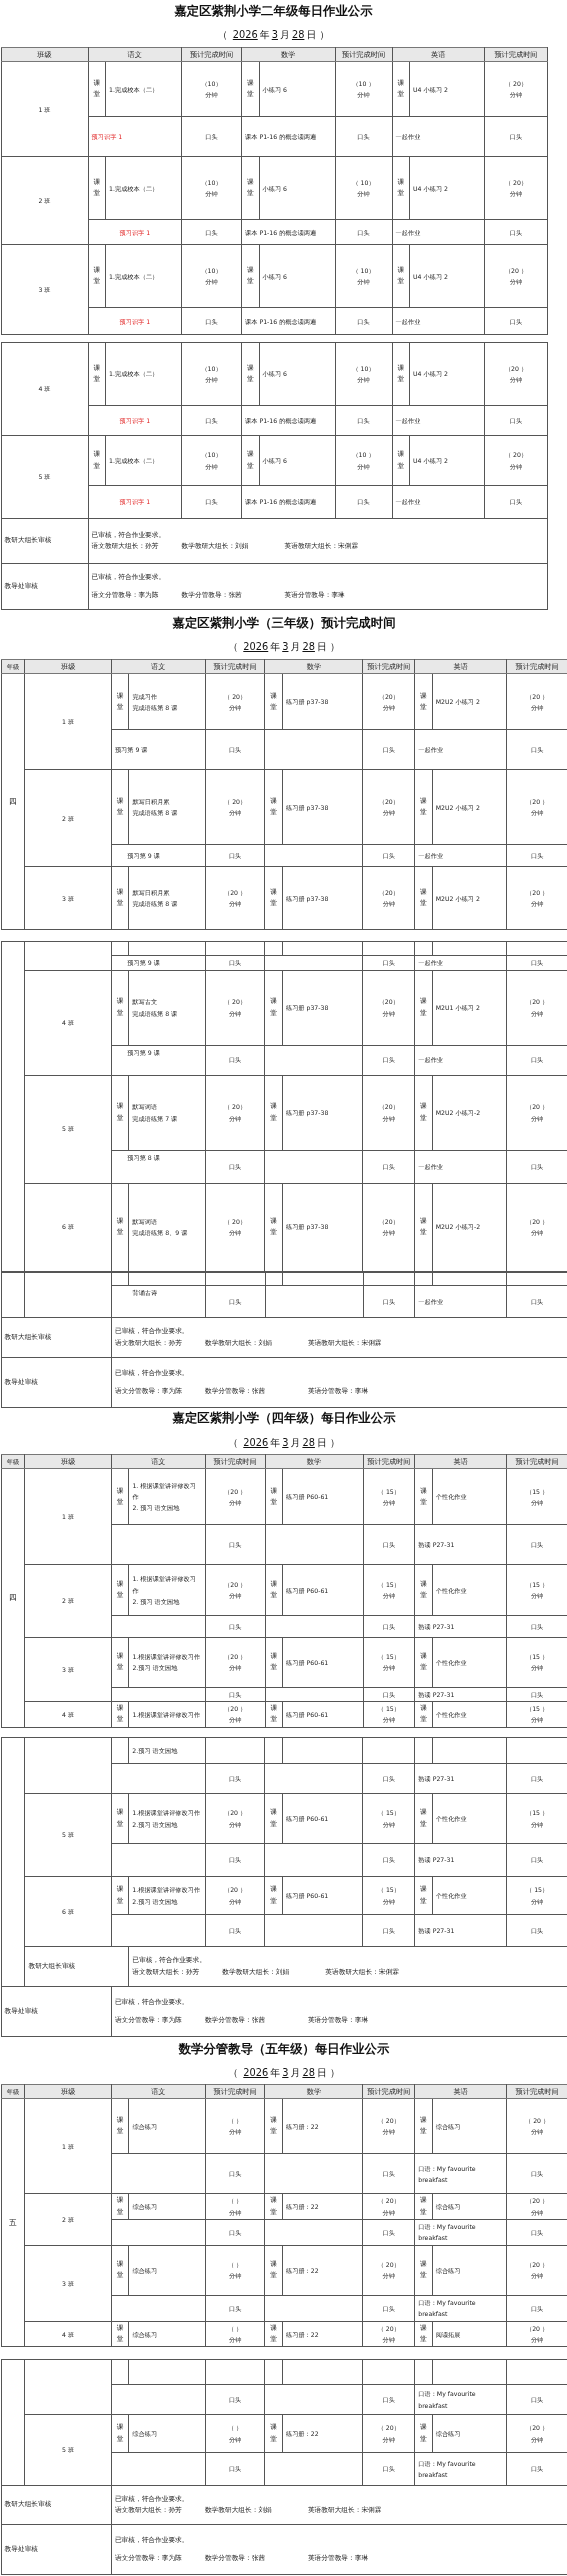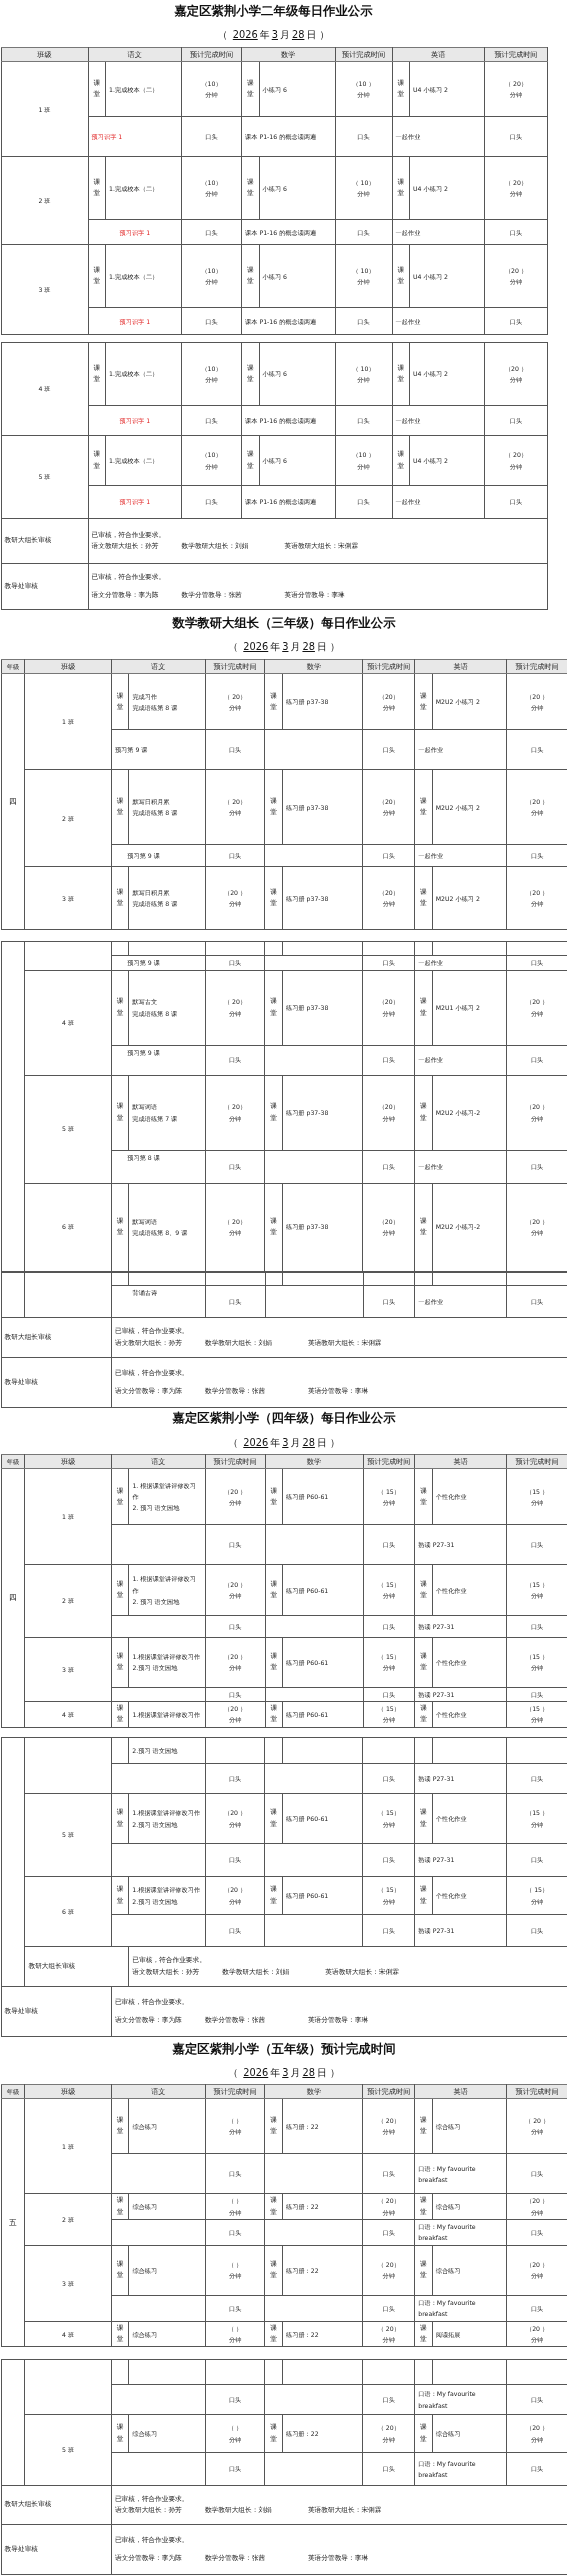--- a/index.html
+++ b/index.html
@@ -179,21 +179,21 @@
           <td class="review" colspan="9">
             <div>已审核，符合作业要求。</div>
             <div style="height:7.2px"></div>
             <div class="sig"><span style="width:90px">语文分管教导：李为陈</span><span style="width:103px">数学分管教导：张茜</span><span style="width:103px">英语分管教导：李琳</span></div>
           </td>
         </tr>
       </tbody>
     </table>
   </div>
 <div id="g3-area">
-    <div class="title wide" style="top:615px">数学教研大组长（三年级）每日作业公示</div>
+    <div class="title wide" style="top:615px">嘉定区紫荆小学（三年级）预计完成时间</div>
   <div class="date wide" style="top:640px">（ <u>2026</u><span>年</span><u>3</u><span>月</span><u>28</u><span>日</span> ）</div>
     <table class="seg" style="top:659px">
       <colgroup>
         <col style="width:24px">
         <col style="width:87px">
         <col style="width:17px">
         <col style="width:77px">
         <col style="width:60px">
         <col style="width:17px">
         <col style="width:81px">
@@ -603,21 +603,21 @@
           <td class="review" colspan="9">
             <div>已审核，符合作业要求。</div>
             <div style="height:7.2px"></div>
             <div class="sig"><span style="width:90px">语文分管教导：李为陈</span><span style="width:103px">数学分管教导：张茜</span><span style="width:103px">英语分管教导：李琳</span></div>
           </td>
         </tr>
       </tbody>
     </table>
   </div>
 <div id="g5-area">
-    <div class="title wide" style="top:2041px">嘉定区紫荆小学（五年级）预计完成时间</div>
+    <div class="title wide" style="top:2041px">数学分管教导（五年级）每日作业公示</div>
   <div class="date wide" style="top:2066px">（ <u>2026</u><span>年</span><u>3</u><span>月</span><u>28</u><span>日</span> ）</div>
     <table class="seg" style="top:2084px">
       <colgroup>
         <col style="width:24px">
         <col style="width:87px">
         <col style="width:17px">
         <col style="width:77px">
         <col style="width:60px">
         <col style="width:17px">
         <col style="width:81px">

